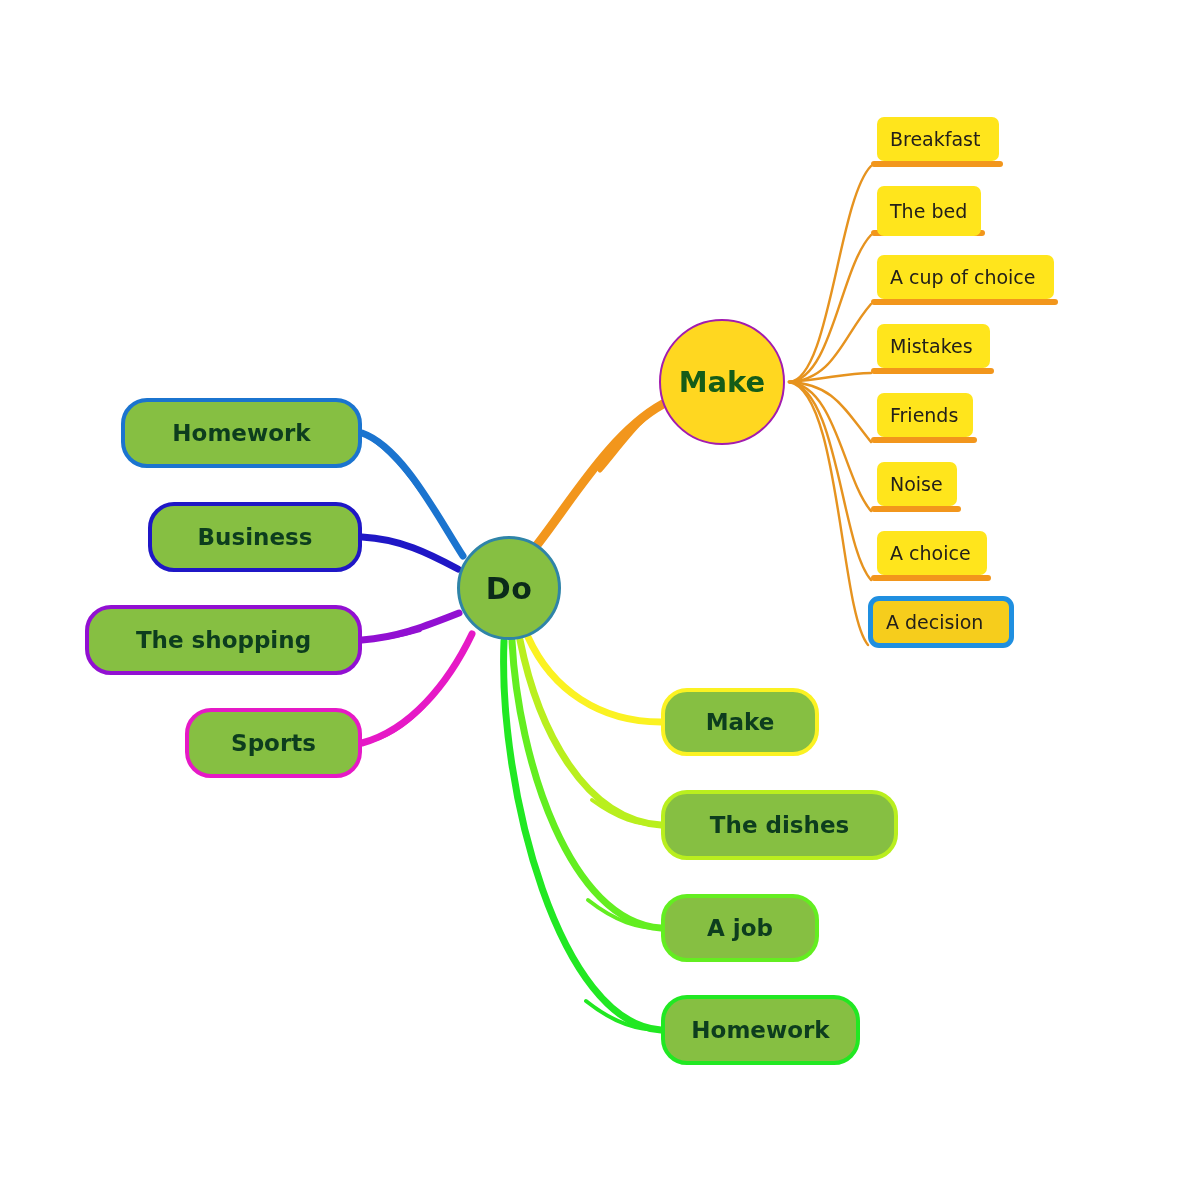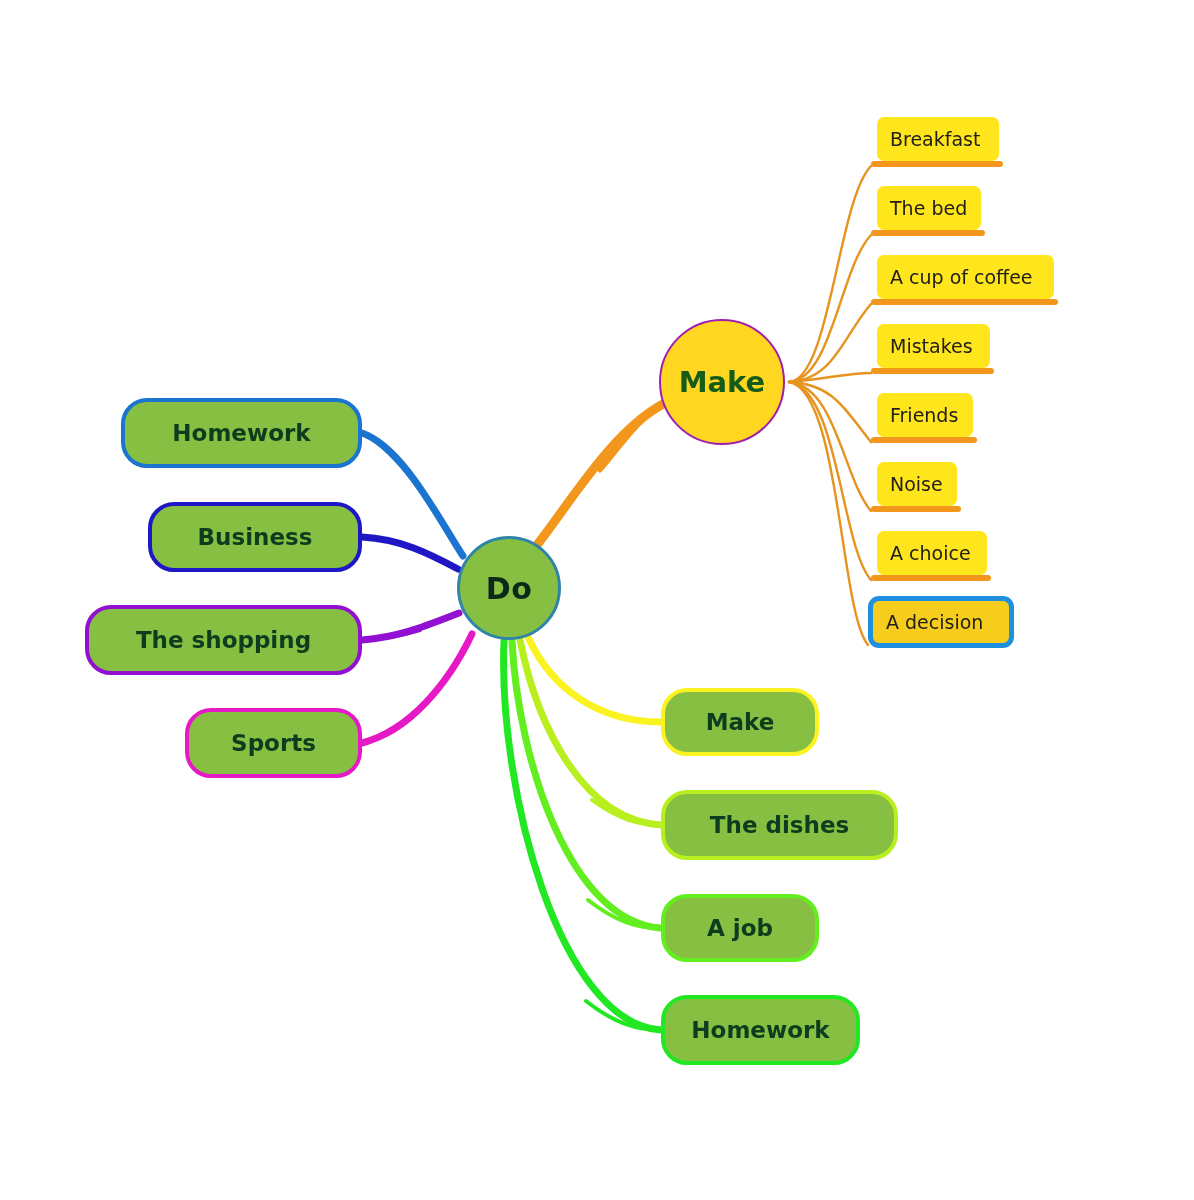--- a/index.html
+++ b/index.html
@@ -203,27 +203,27 @@
   <div class="node pill b-green" style="left:661px; top:995px; width:199px; height:70px;">
     <span>Homework</span>
   </div>
 
   <div class="tag-underline" style="left:871px; top:161px; width:132px;"></div>
   <div class="node tag" style="left:877px; top:117px; width:122px; height:44px;">
     <span>Breakfast</span>
   </div>
 
   <div class="tag-underline" style="left:871px; top:230px; width:114px;"></div>
-  <div class="node tag" style="left:877px; top:186px; width:104px; height:44px;">
+  <div class="node tag" style="left:877px; top:186px; width:104px; height:50px;">
     <span>The bed</span>
   </div>
 
   <div class="tag-underline" style="left:871px; top:299px; width:187px;"></div>
   <div class="node tag" style="left:877px; top:255px; width:177px; height:44px;">
-    <span>A cup of coffee</span>
+    <span>A cup of choice</span>
   </div>
 
   <div class="tag-underline" style="left:871px; top:368px; width:123px;"></div>
   <div class="node tag" style="left:877px; top:324px; width:113px; height:44px;">
     <span>Mistakes</span>
   </div>
 
   <div class="tag-underline" style="left:871px; top:437px; width:106px;"></div>
   <div class="node tag" style="left:877px; top:393px; width:96px; height:44px;">
     <span>Friends</span>

